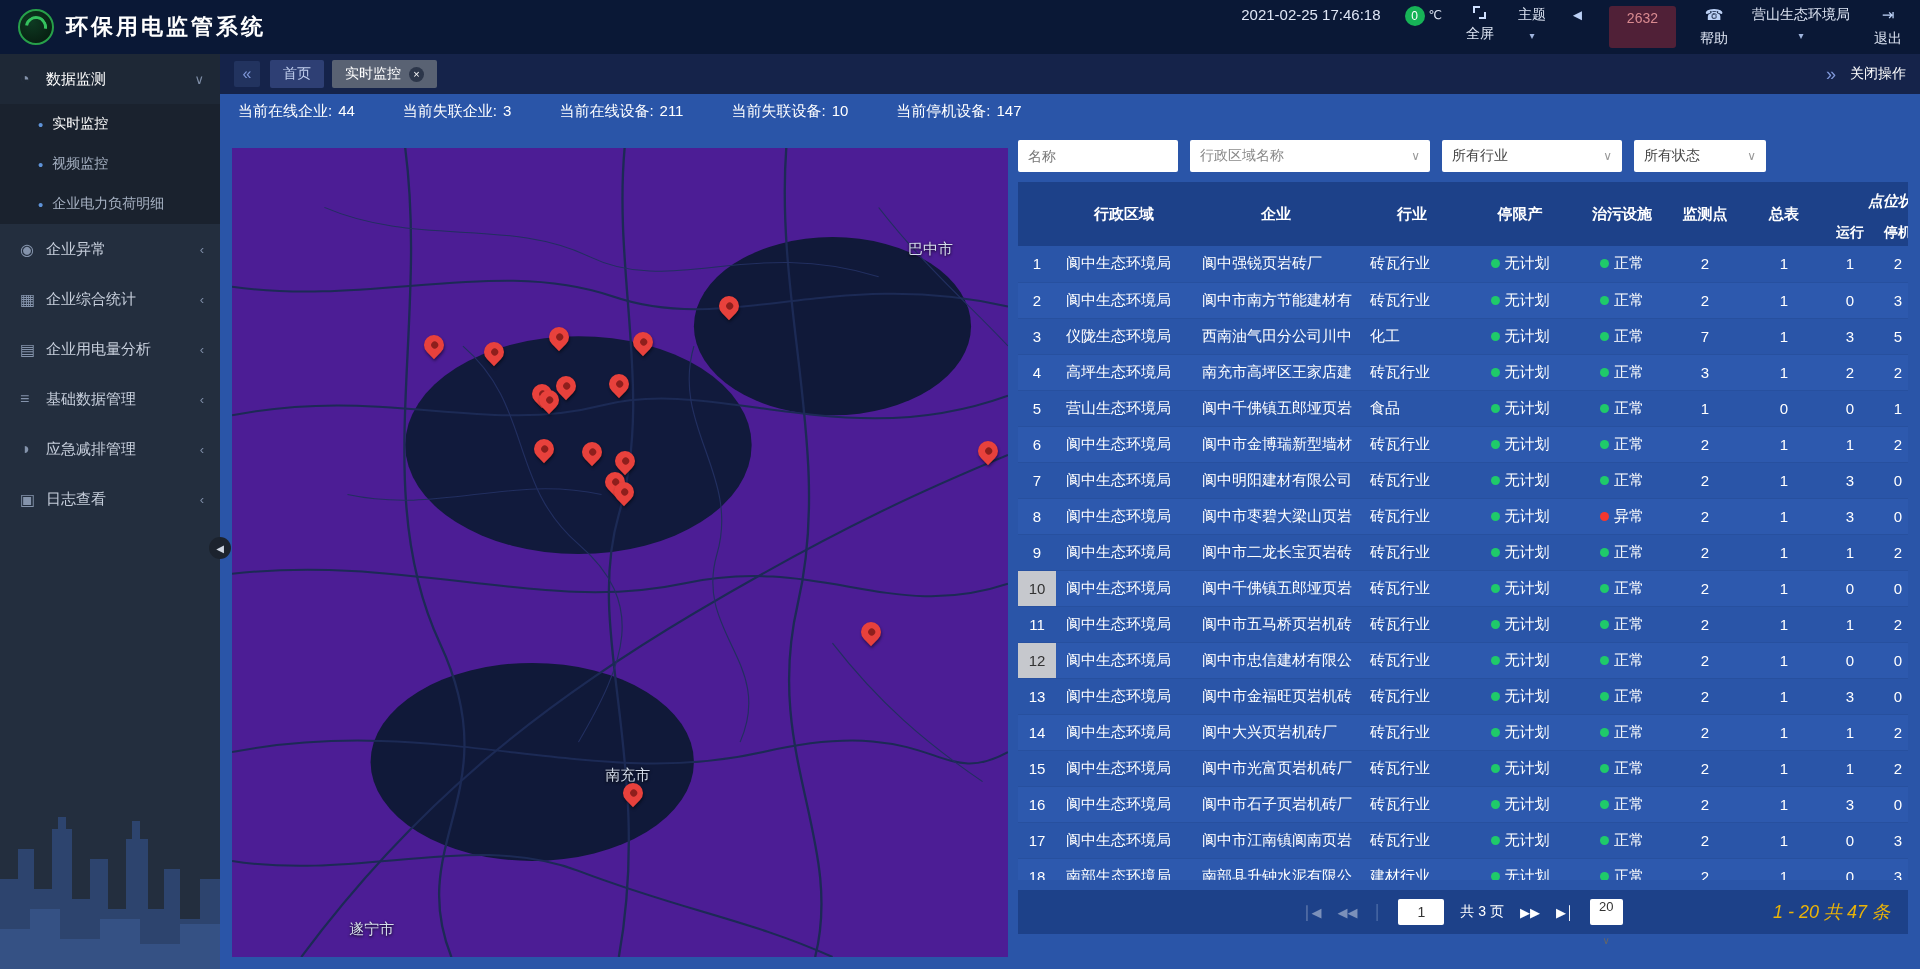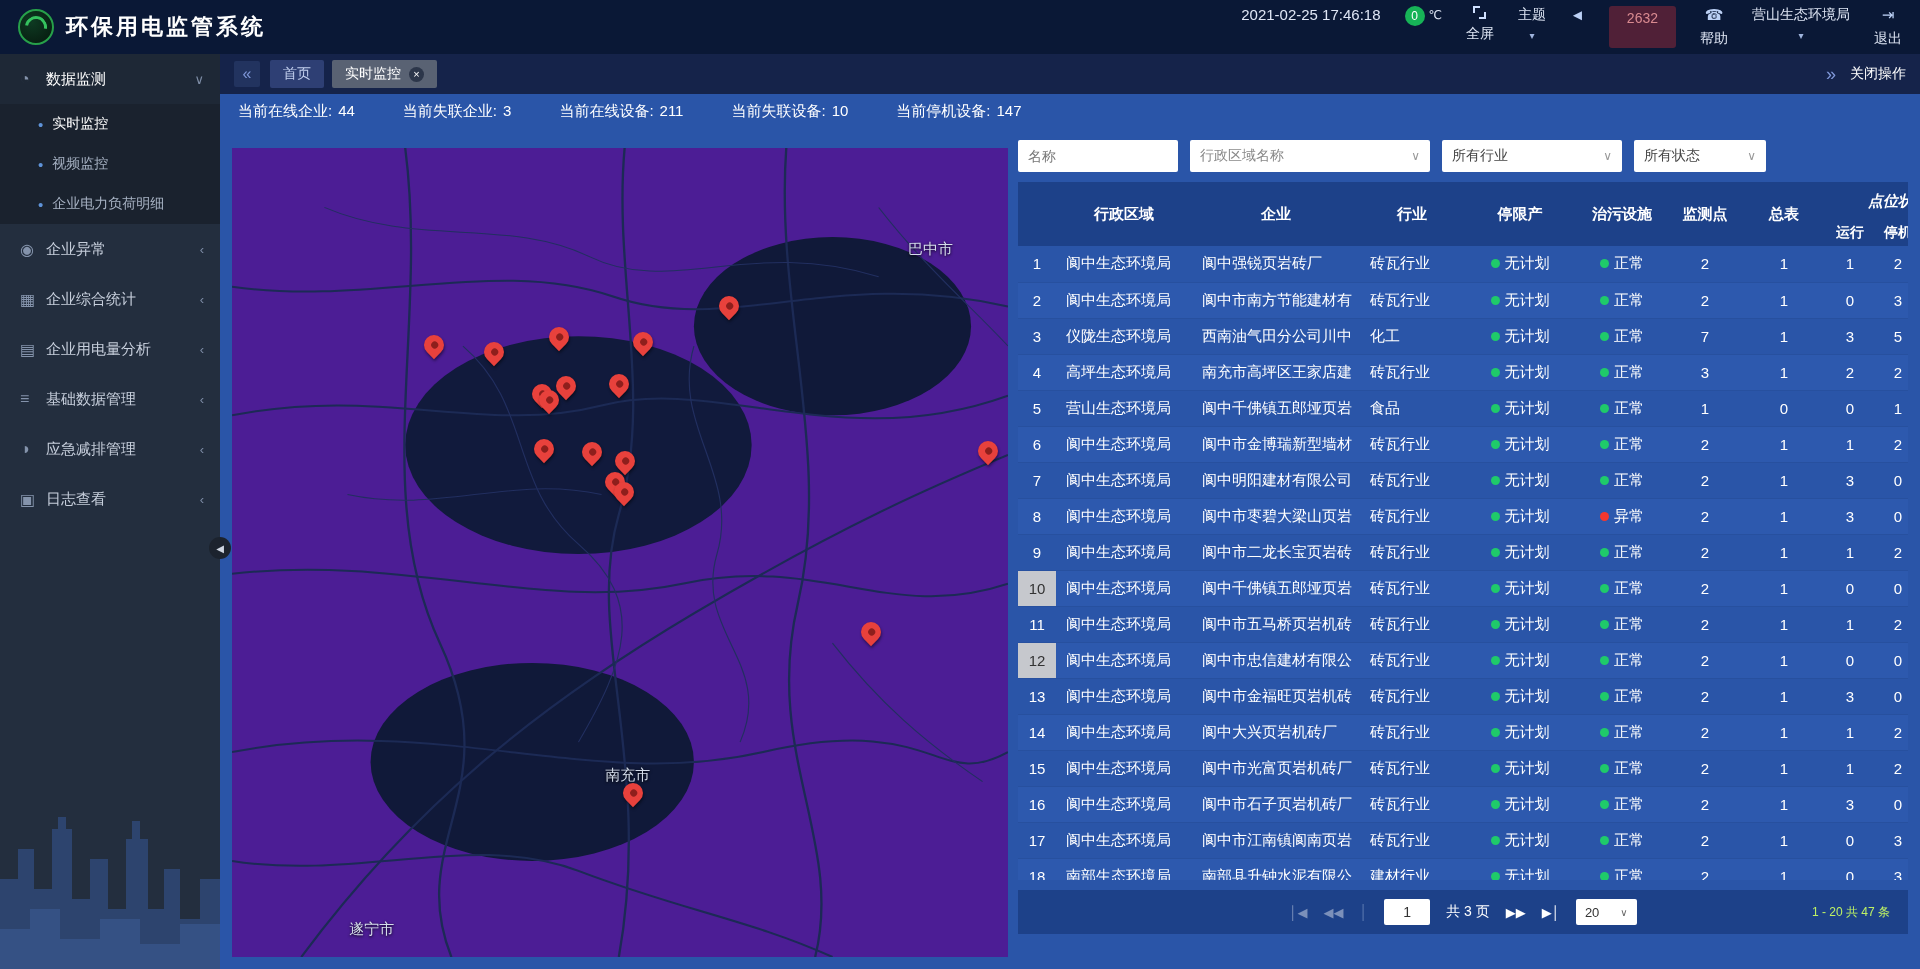--- a/index.html
+++ b/index.html
@@ -132,23 +132,23 @@
 
   .pagination { height:44px; margin-top:10px; background:#1d4189; position:relative;
     display:flex; align-items:center; justify-content:center; gap:16px;
     color:#ffffff; font-size:14px; flex:none; }
   .pg-btn { cursor:pointer; font-size:13px; }
   .pg-btn.disabled { color:#7b90ba; cursor:default; }
   .pg-sep { color:#5d7ab1; }
   .pg-input { width:46px; height:26px; border:none; border-radius:2px; text-align:center;
     font-size:14px; color:#333; outline:none; font-family:inherit; }
   .pg-size { background:#fff; color:#333; height:26px; display:flex; align-items:center;
-    gap:21px; padding:0 9px; border-radius:2px; font-size:13px; cursor:pointer; }
+    gap:21px; padding:0 9px; border-radius:2px; font-size:13px; cursor:pointer;flex-direction:column; }
   .pg-size .caret { color:#666; }
-  .pg-range { position:absolute; right:18px; color:#bef264; font-size:12px; }
+  .pg-range { position:absolute; right:18px; color:#eab308; font-size:18px;font-style:italic; }
 </style>
 </head>
 <body>
 
 <div class="app">
 
   <header class="top-header">
     <div class="logo"></div>
     <div class="app-title">环保用电监管系统</div>
     <div class="header-right">

